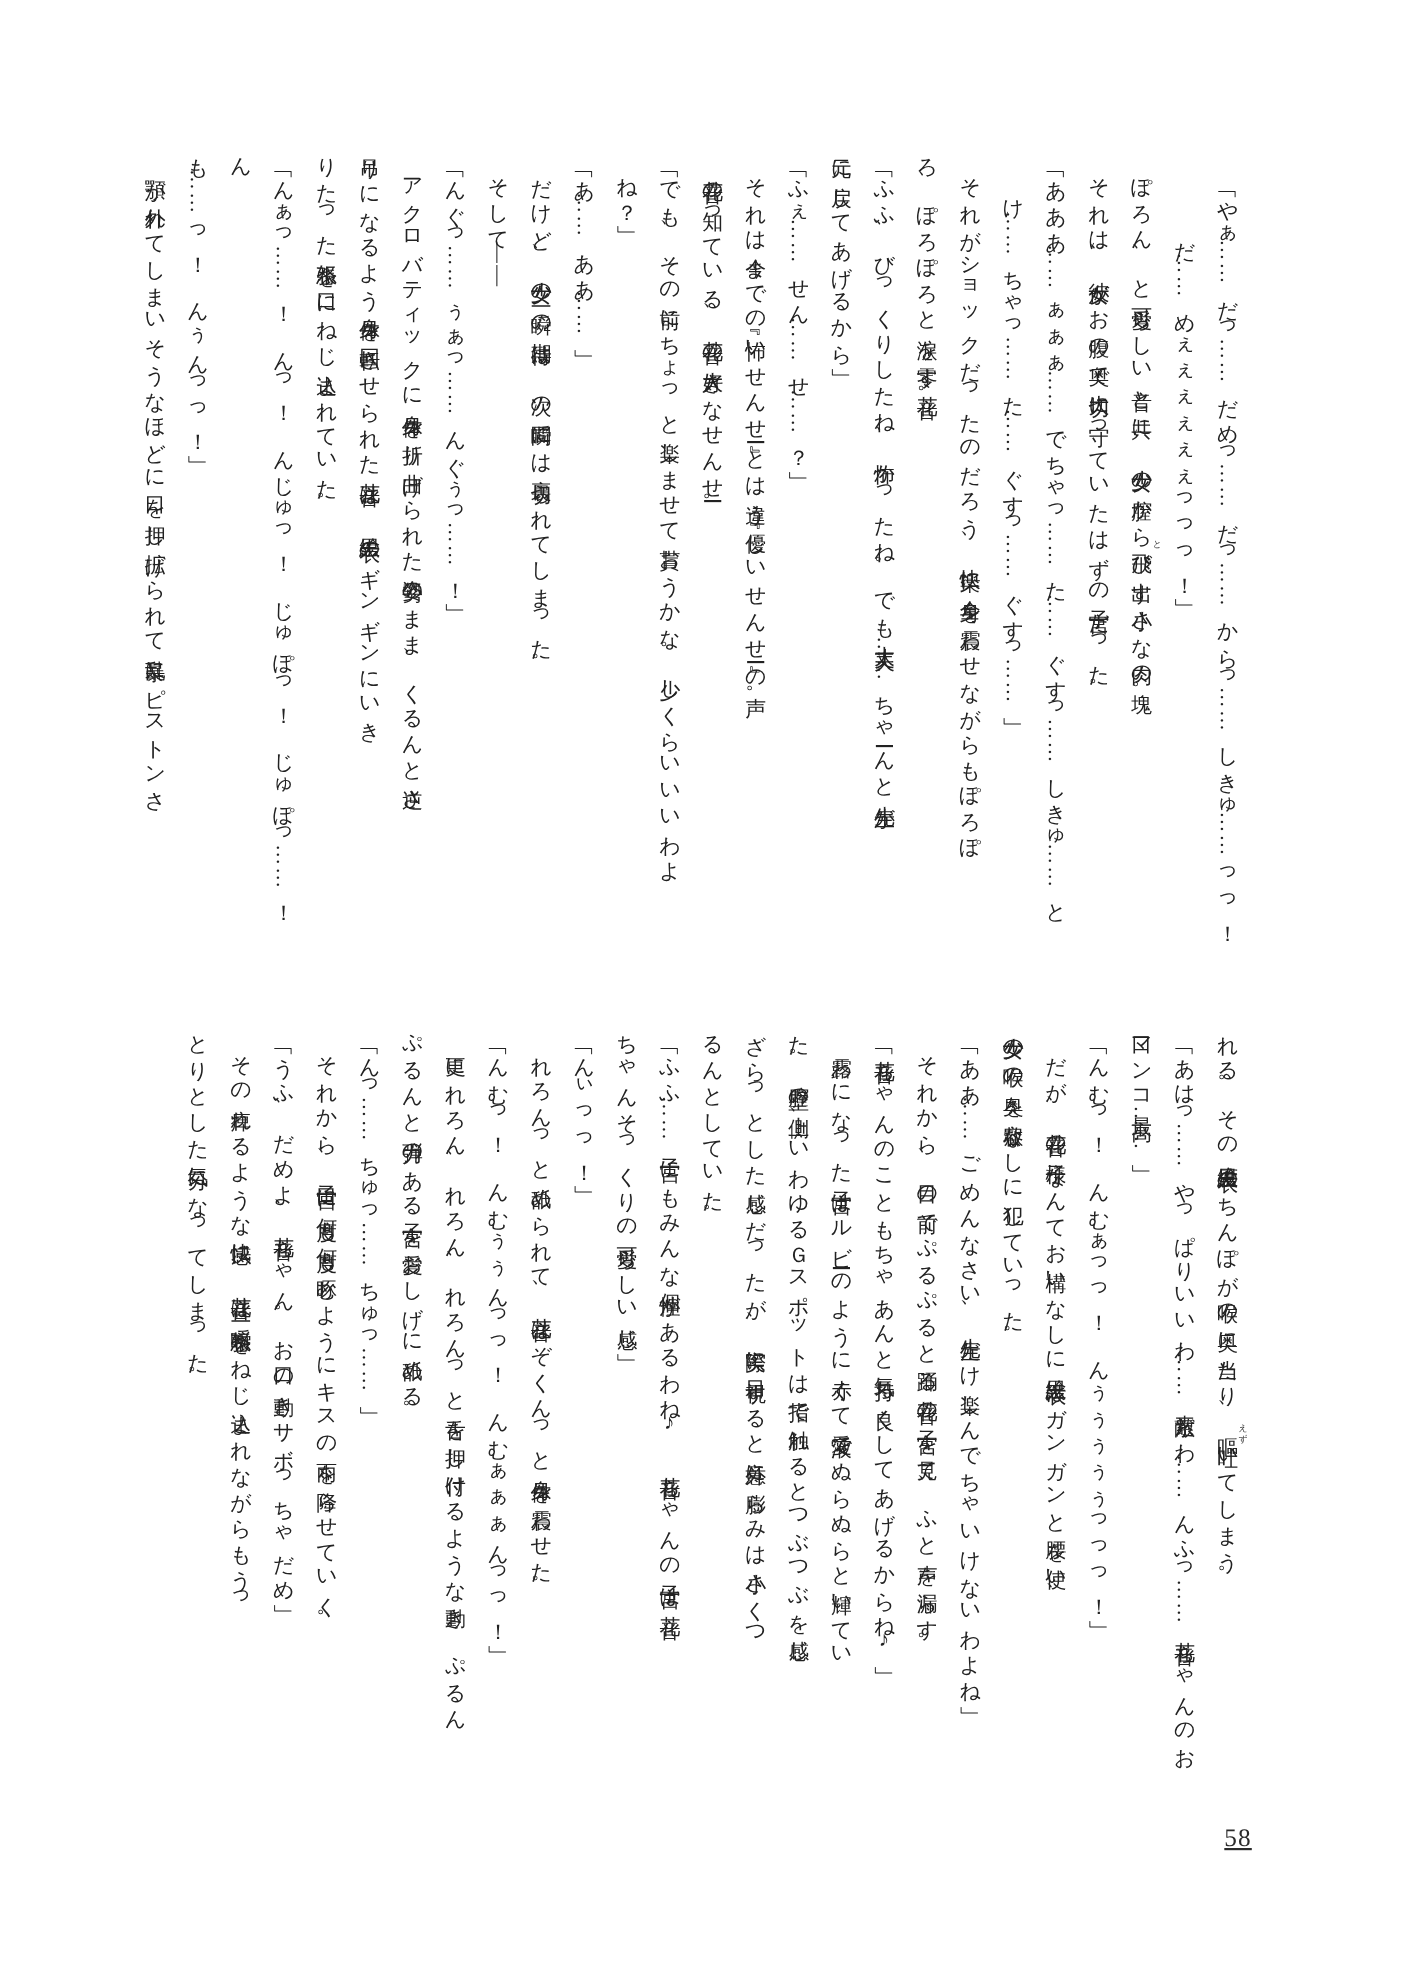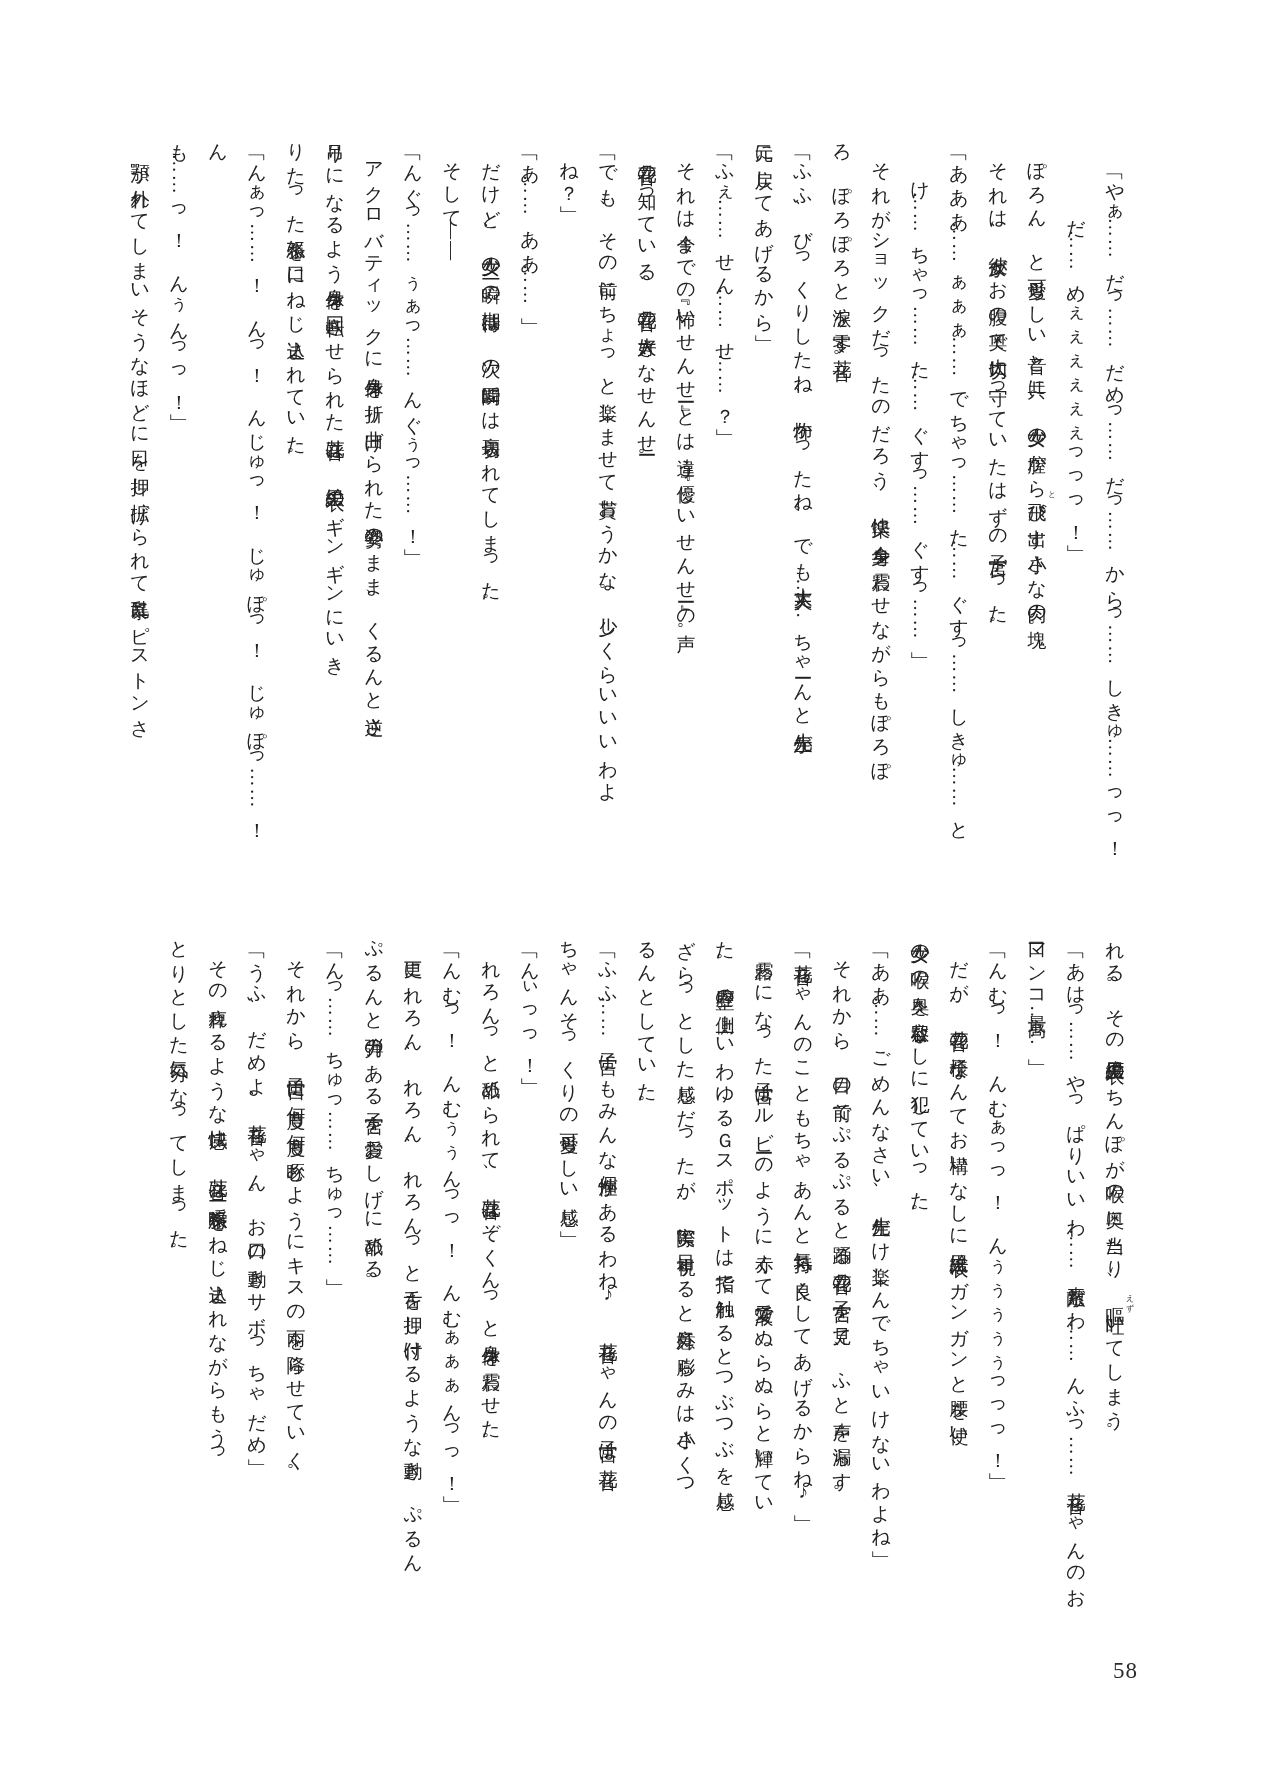--- a/index.html
+++ b/index.html
@@ -45,20 +45,21 @@
     color: #333333;
   }
   #page-number {
     position: absolute;
     top: 1658px;
     right: 142px;
     font-size: 23px;
     color: #2b2b2b;
     letter-spacing: 1px;
     font-family: "Liberation Serif", "DejaVu Serif", serif;
+    text-decoration: underline;
   }
 </style>
 </head>
 <body>
 
 <div id="top-block" class="vblock">
     <div class="vline" style="text-indent: 2em;">「やぁ……だっ……だめっ……だっ……からっ……しきゅ……っっ！</div>
     <div class="vline" style="text-indent: 4em;">だ……めぇぇぇぇぇぇっっっ！」</div>
     <div class="vline" style="text-indent: 1em;">ぽろん、と可愛らしい音と共に、少女の膣から<ruby>飛<rt>と</rt></ruby>び出す小さな肉の塊。</div>
     <div class="vline" style="text-indent: 1em;">それは、彼女がお腹の奥で大切に守っていたはずの子宮だった。</div>

